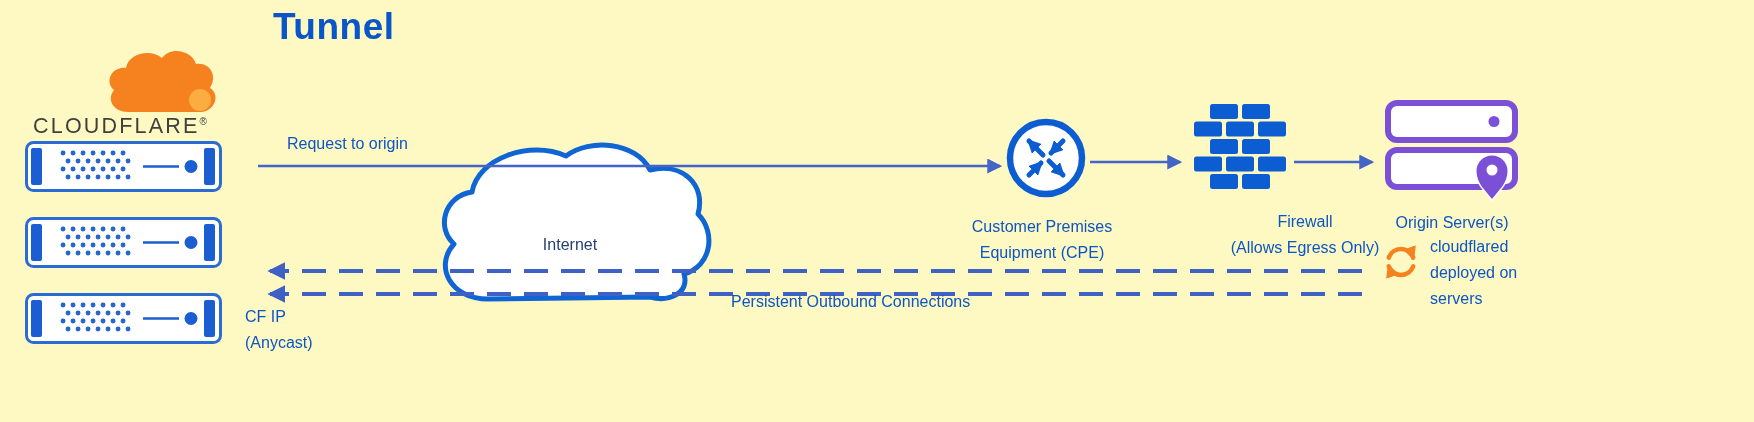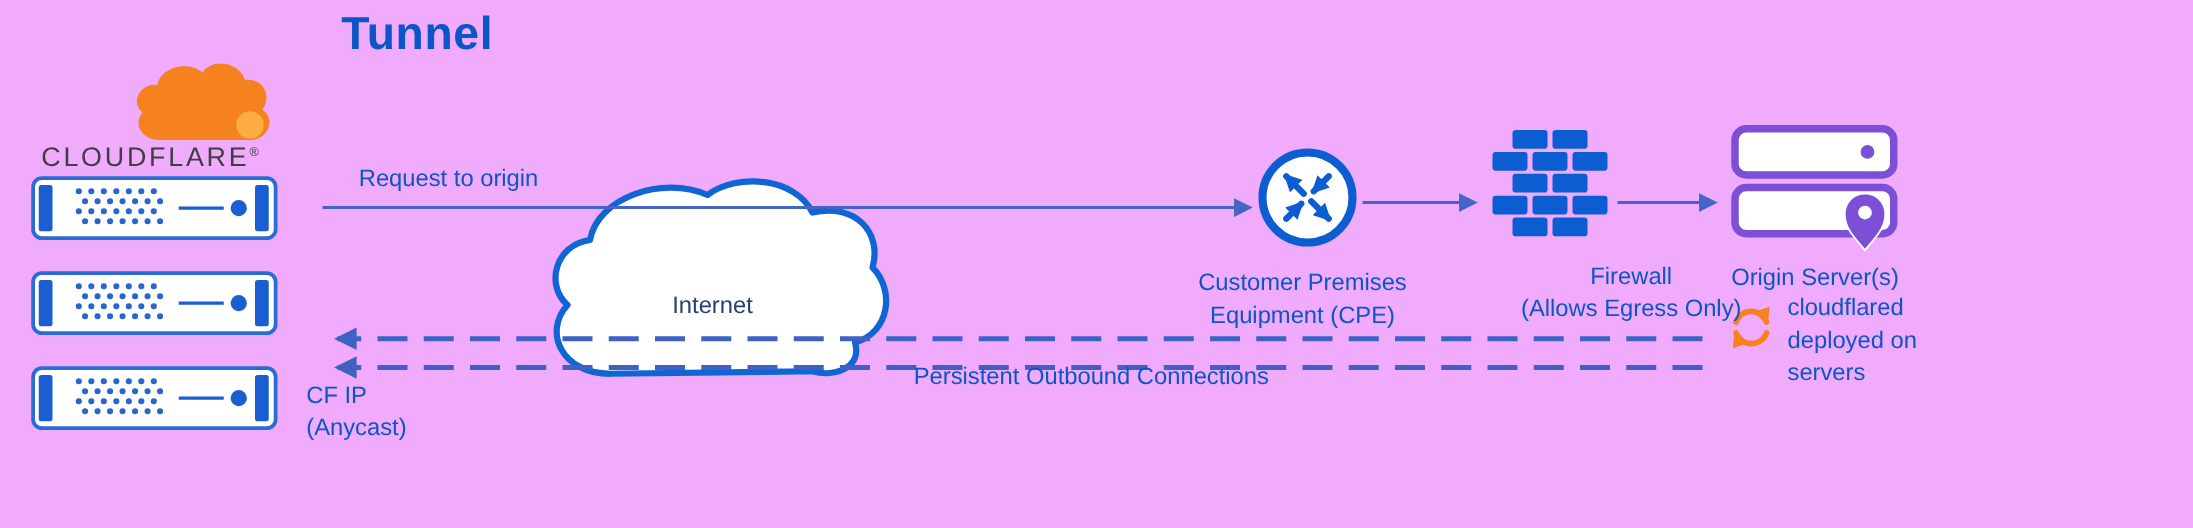--- a/index.html
+++ b/index.html
@@ -1,21 +1,21 @@
 <!DOCTYPE html>
 <html><head>
 <meta charset="utf-8">
 <style>
   *{box-sizing:border-box}
   html,body{margin:0;padding:0;background:#ffffff}
-  .canvas{position:relative;width:1754px;height:422px;background:#f0abfc;
+  .canvas{position:relative;width:1754px;height:422px;background:#fef9c3;
           font-family:"Liberation Sans",sans-serif;overflow:hidden}
   .layer{position:absolute;left:0;top:0;width:1754px;height:422px}
   .abs{position:absolute}
-  .label{color:#0d55c5;font-size:19px;line-height:26px;white-space:pre-line}
+  .label{color:#0d55c5;font-size:16px;line-height:26px;white-space:pre-line}
   .label--center{text-align:center}
   .label--dark{color:#27406f}
   .title{color:#0a55c8;font-size:37px;font-weight:700;letter-spacing:.5px}
   .wordmark{color:#3f3f40;font-size:21.5px;font-weight:400;letter-spacing:2.2px;white-space:nowrap}
   .wordmark sup{font-size:10px;letter-spacing:0;vertical-align:super}
 </style>
 </head>
 <body>
 
 <div class="canvas">

